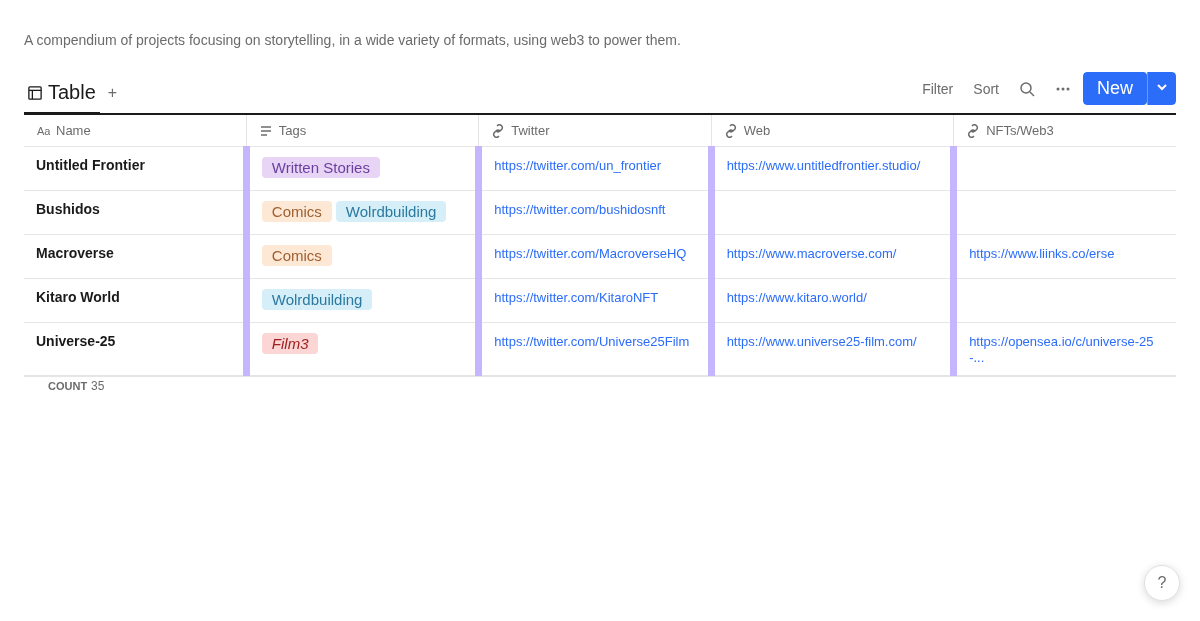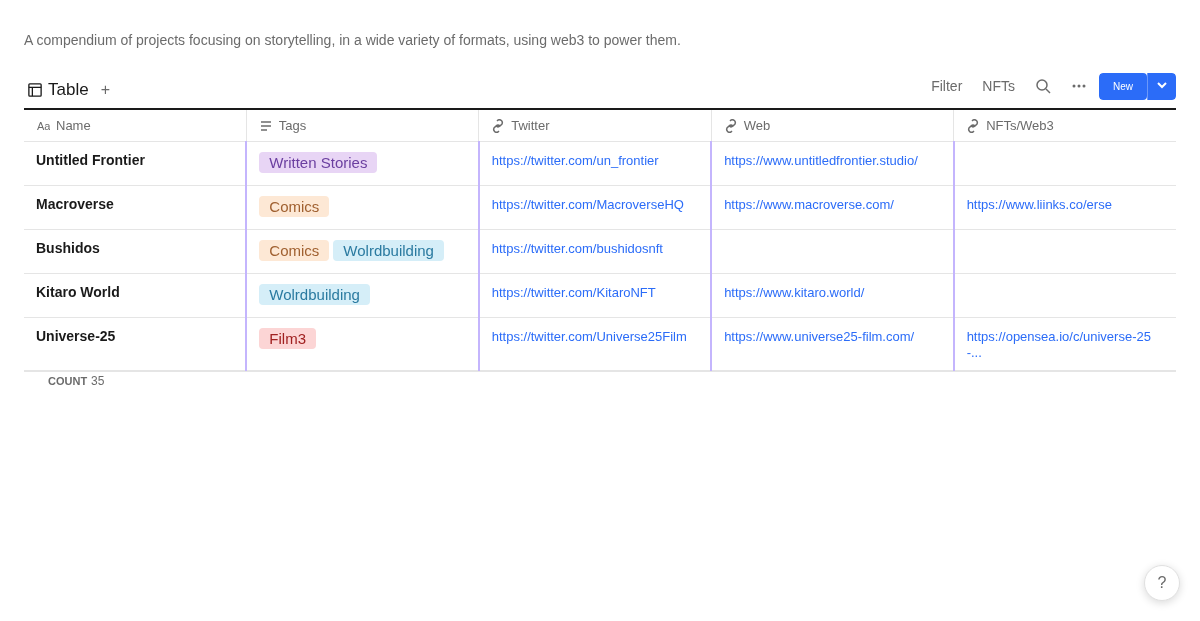--- a/index.html
+++ b/index.html
@@ -29,21 +29,21 @@
       align-items: center;
       border-bottom: 2px solid #1a1a1a;
       padding-bottom: 0;
       margin-bottom: 0;
     }
     .tab-item {
       display: flex;
       align-items: center;
       gap: 6px;
       padding: 8px 4px;
-      font-size: 17px;
+      font-size: 20px;
       font-weight: 500;
       color: #1a1a1a;
       border-bottom: 2px solid #1a1a1a;
       margin-bottom: -2px;
       cursor: pointer;
     }
     .tab-item svg {
       width: 14px;
       height: 14px;
     }
@@ -72,21 +72,21 @@
       align-items: flex-start;
       gap: 4px;
     }
     .btn-new {
       background: #2b6cf8;
       color: white;
       border: none;
       padding: 6px 14px;
       border-radius: 4px;
       cursor: pointer;
-      font-size: 10px;
+      font-size: 18px;
       font-weight: 500;
       display: flex;
       align-items: center;
       gap: 6px;
     }
     .btn-new-dropdown {
       background: #2b6cf8;
       color: white;
       border: none;
       border-left: 1px solid rgba(255,255,255,0.3);
@@ -121,21 +121,21 @@
     }
     th:last-child { border-right: none; }
     th .col-header {
       display: flex;
       align-items: center;
       gap: 6px;
     }
     td {
       padding: 10px 12px;
       vertical-align: top;
-      border-right: 2px solid #c4b5fd;
+      border-right: 7px solid #c4b5fd;
       border-bottom: 1px solid #e5e5e5;
       font-size: 14px;
       overflow: hidden;
     }
     td:last-child { border-right: none; }
     tr td:first-child {
       font-weight: 600;
     }
     .col-name { width: 220px; }
     .col-tags { width: 230px; }
@@ -146,21 +146,21 @@
       display: inline-block;
       padding: 2px 10px;
       border-radius: 4px;
       font-size: 15px;
       margin-right: 4px;
       margin-bottom: 2px;
     }
     .tag-written-stories { background: #e8d5f5; color: #6b3fa0; }
     .tag-comics { background: #fde8d5; color: #a06030; }
     .tag-worldbuilding { background: #d5eef8; color: #2a7aa0; }
-    .tag-film3 { background: #fcd5d5; color: #a02020; }
+    .tag-film3 { background: #fcd5d5; color: #a02020; font-style: italic; }
     .link-text {
       color: #2b6cf8;
       font-size: 13px;
       word-break: break-all;
     }
     .count-bar {
       padding: 2px 24px;
       font-size: 12px;
       color: #6b6b6b;
       border-top: 1px solid #e5e5e5;
@@ -203,21 +203,21 @@
       </svg>
       <span>Table</span>
     </div>
     <div class="tab-add">+</div>
 
     <div class="toolbar-right">
       <button class="toolbar-btn">
         <span>Filter</span>
       </button>
       <button class="toolbar-btn">
-        <span>NFTs</span>
+        <span>Sort</span>
       </button>
       <button class="toolbar-btn">
         <svg width="16" height="16" viewBox="0 0 16 16" fill="none" stroke="currentColor" stroke-width="1.5">
           <circle cx="7" cy="7" r="5"></circle>
           <line x1="11" y1="11" x2="15" y2="15"></line>
         </svg>
       </button>
       <button class="toolbar-btn">
         <svg width="16" height="16" viewBox="0 0 16 16" fill="currentColor">
           <circle cx="3" cy="8" r="1.5"></circle>
@@ -291,32 +291,32 @@
       </thead>
       <tbody id="table-body">
       <tr>
             <td>Untitled Frontier</td>
             <td><span class="tag tag-written-stories">Written Stories</span></td>
             <td><span class="link-text">https://twitter.com/un_frontier</span></td>
             <td><span class="link-text">https://www.untitledfrontier.studio/</span></td>
             <td></td>
           </tr>
           <tr>
+            <td>Bushidos</td>
+            <td><span class="tag tag-comics">Comics</span><span class="tag tag-worldbuilding">Wolrdbuilding</span></td>
+            <td><span class="link-text">https://twitter.com/bushidosnft</span></td>
+            <td></td>
+            <td></td>
+          </tr>
+          <tr>
             <td>Macroverse</td>
             <td><span class="tag tag-comics">Comics</span></td>
             <td><span class="link-text">https://twitter.com/MacroverseHQ</span></td>
             <td><span class="link-text">https://www.macroverse.com/</span></td>
             <td><span class="link-text">https://www.liinks.co/erse</span></td>
-          </tr>
-          <tr>
-            <td>Bushidos</td>
-            <td><span class="tag tag-comics">Comics</span><span class="tag tag-worldbuilding">Wolrdbuilding</span></td>
-            <td><span class="link-text">https://twitter.com/bushidosnft</span></td>
-            <td></td>
-            <td></td>
           </tr>
           <tr>
             <td>Kitaro World</td>
             <td><span class="tag tag-worldbuilding">Wolrdbuilding</span></td>
             <td><span class="link-text">https://twitter.com/KitaroNFT</span></td>
             <td><span class="link-text">https://www.kitaro.world/</span></td>
             <td></td>
           </tr>
           <tr>
             <td>Universe-25</td>

